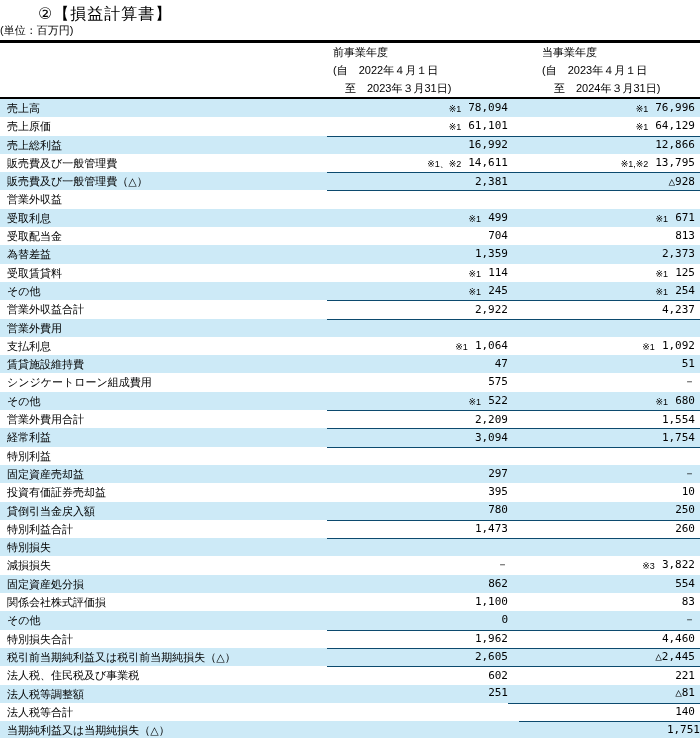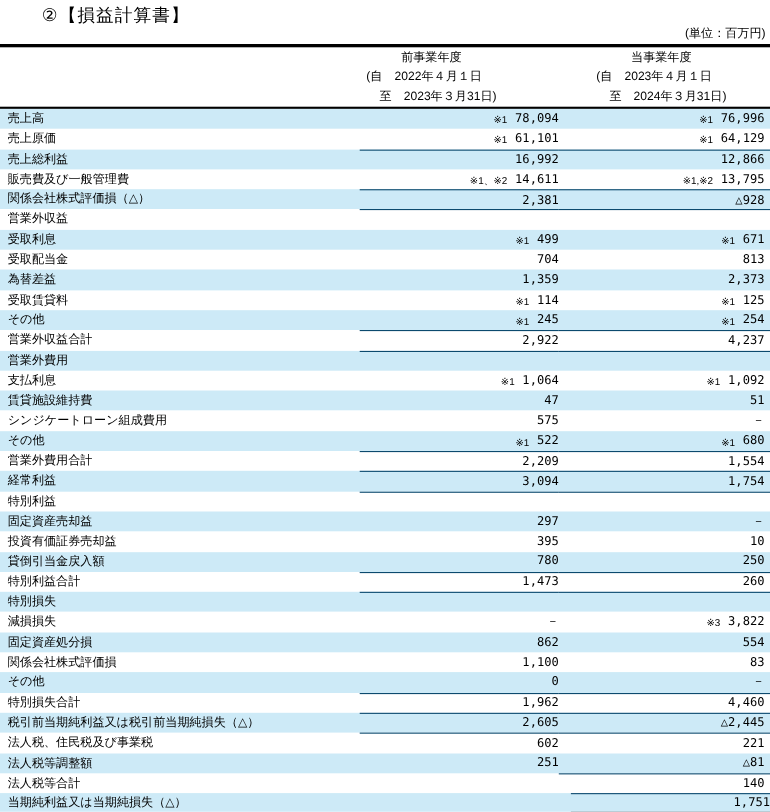--- a/index.html
+++ b/index.html
@@ -4,30 +4,30 @@
 <style>
   html,body{margin:0;padding:0}
   body{
     width:700px;height:738px;overflow:hidden;
     background:#fff;color:#000;
     font-family:"Liberation Sans","DejaVu Sans",sans-serif;
     font-size:11px;
   }
   .page{width:700px;height:738px}
   .doc-title{margin:4px 0 0 38px;font-size:16px;letter-spacing:1px;height:16px}
-  .unit-line{text-align:right;padding-right:4px;margin-top:3px;height:15px}
+  .unit-line{padding-right:4px;margin-top:3px;height:15px}
   .rule-thick{height:3px;background:#000;margin-top:2px}
   .hdr-row{display:flex;height:54px;line-height:18px}
   .lbl-sp{flex:1}
   .c1{width:181px}
   .c2{width:192px}
   .hinner{display:inline-block;text-align:left}
   .in1{margin-left:6px}
   .in2{margin-left:34px}
-  .hname{text-align:center}
+  .hname{text-align:left}
   .hto{padding-left:12px}
   .rule-mid{height:2px;background:#000}
   .row{display:flex;height:18.3px;line-height:18.4px}
   .row.hl{background:var(--hl,#cdeaf7)}
   .lbl{flex:1;padding-left:7px;white-space:nowrap;overflow:hidden}
   .lbl.ind{}
   .amt{display:flex;justify-content:flex-end;align-items:center;box-sizing:border-box}
   .amt.a1{width:181px}
   .amt.a2{width:192px;padding-right:5px}
   .row.bt .amt{border-top:1px solid #0c4a6e}
@@ -100,21 +100,21 @@
         <div class="amt a1">
           <span class="note">※1、※2</span>
           <span class="val">14,611</span>
         </div>
         <div class="amt a2">
           <span class="note">※1,※2</span>
           <span class="val">13,795</span>
         </div>
       </div>
       <div class="row hl bt">
-        <div class="lbl">関係会社株式評価損（△）</div>
+        <div class="lbl">販売費及び一般管理費（△）</div>
         <div class="amt a1">
           <span class="val">2,381</span>
         </div>
         <div class="amt a2">
           <span class="val">△928</span>
         </div>
       </div>
       <div class="row bt">
         <div class="lbl">営業外収益</div>
         <div class="amt a1"></div>

